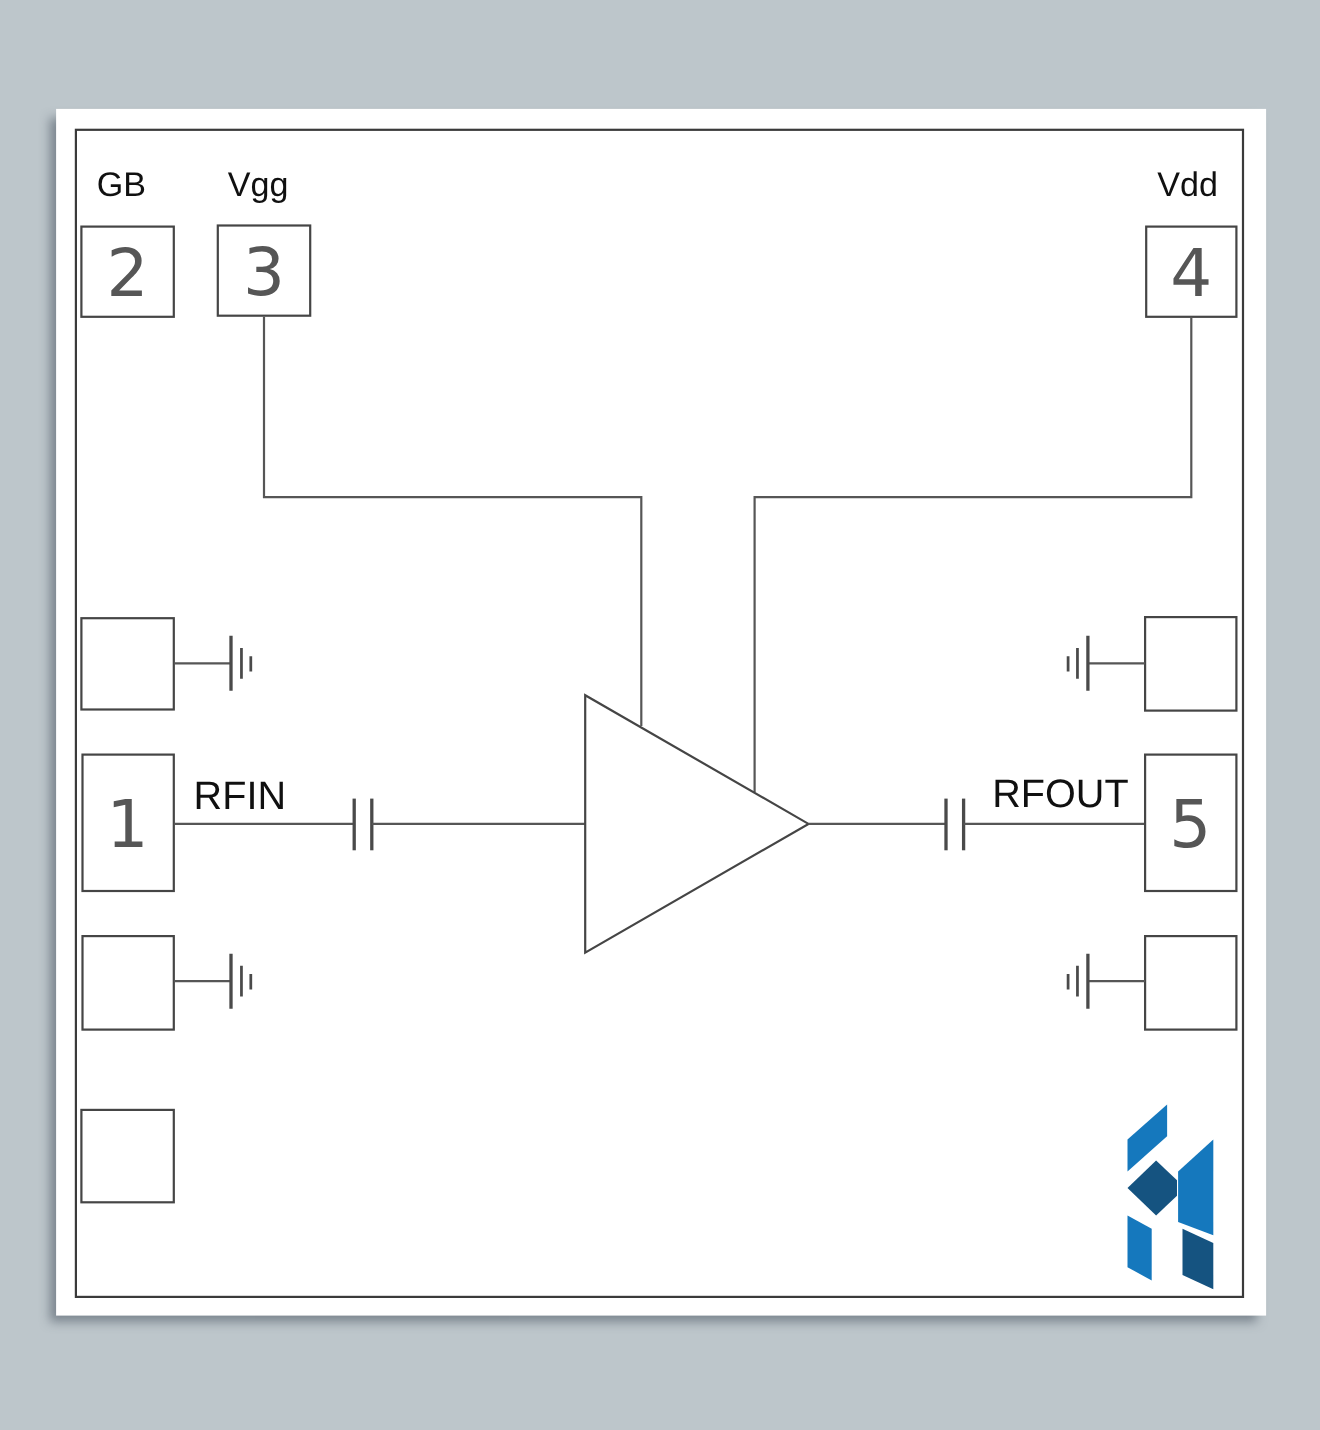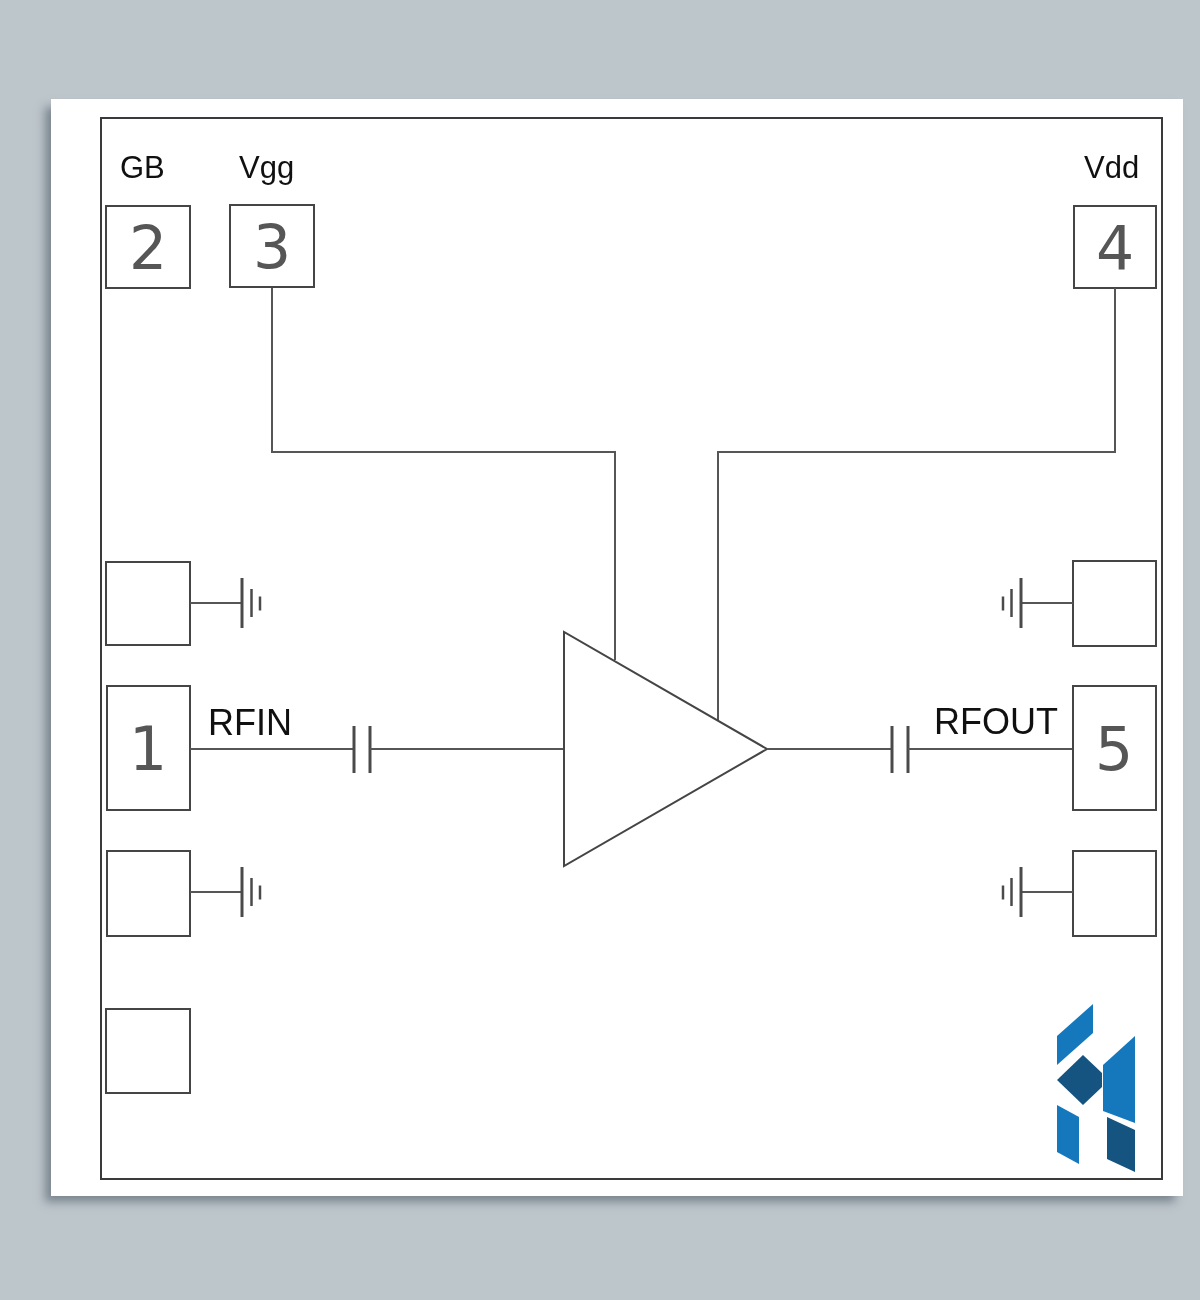--- a/index.html
+++ b/index.html
@@ -9,21 +9,20 @@
     overflow:hidden;
     position:relative;
     font-family:"Liberation Sans", sans-serif;
   }
   .page{
     position:absolute;
     left:51px; top:99px;
     width:1100px; height:1097px;
     background:#ffffff;
     box-shadow:-7px 7px 9px -1px rgba(70,80,92,0.55);
-    padding-left:32px;
   }
   svg{display:block;}
   .wire{stroke:#565656;stroke-width:2;fill:none;}
   .boxline{fill:none;stroke:#454545;stroke-width:2;}
   .outline{fill:none;stroke:#3a3a3a;stroke-width:2;}
   .plate{stroke:#4a4a4a;stroke-width:3;}
   .gnd1{stroke:#4a4a4a;stroke-width:3;}
   .gnd2{stroke:#4a4a4a;stroke-width:2.5;}
   .gnd3{stroke:#4a4a4a;stroke-width:2.5;}
   .pinlabel{

